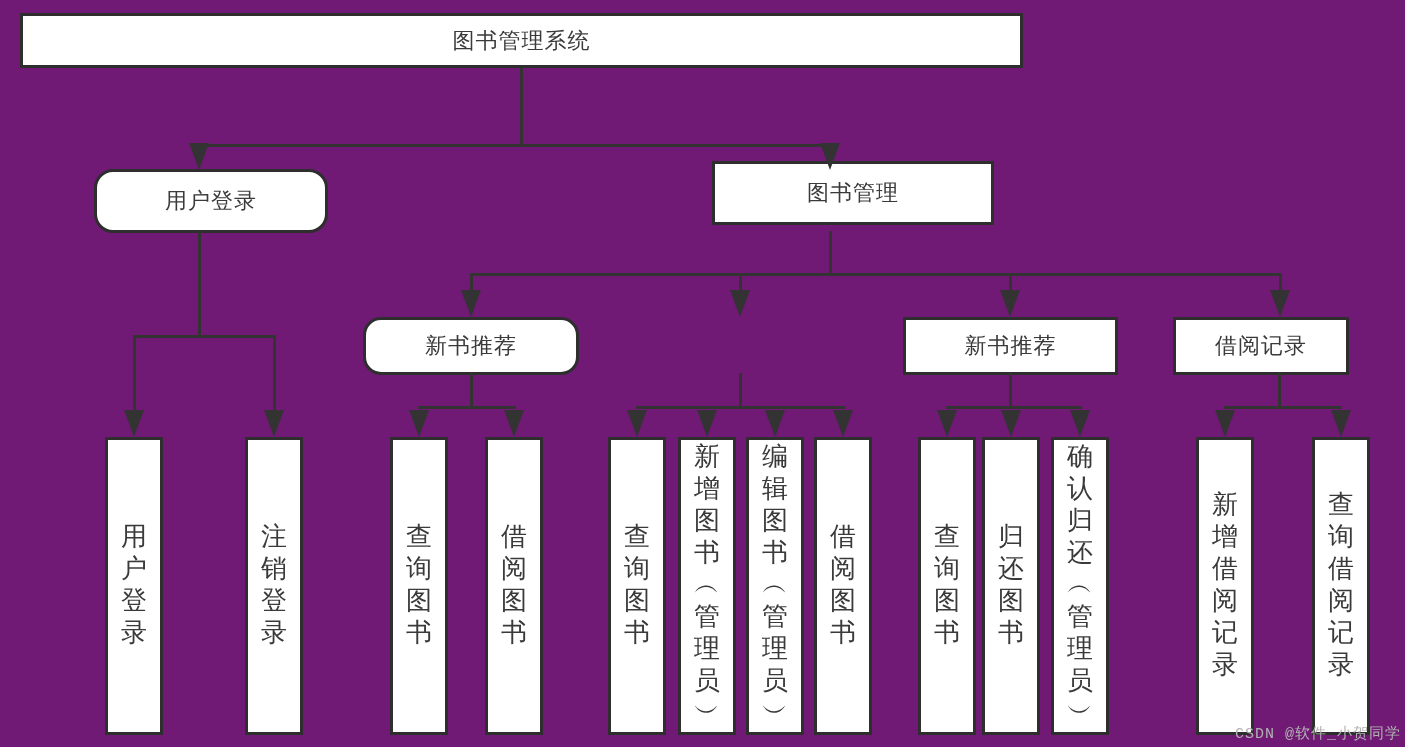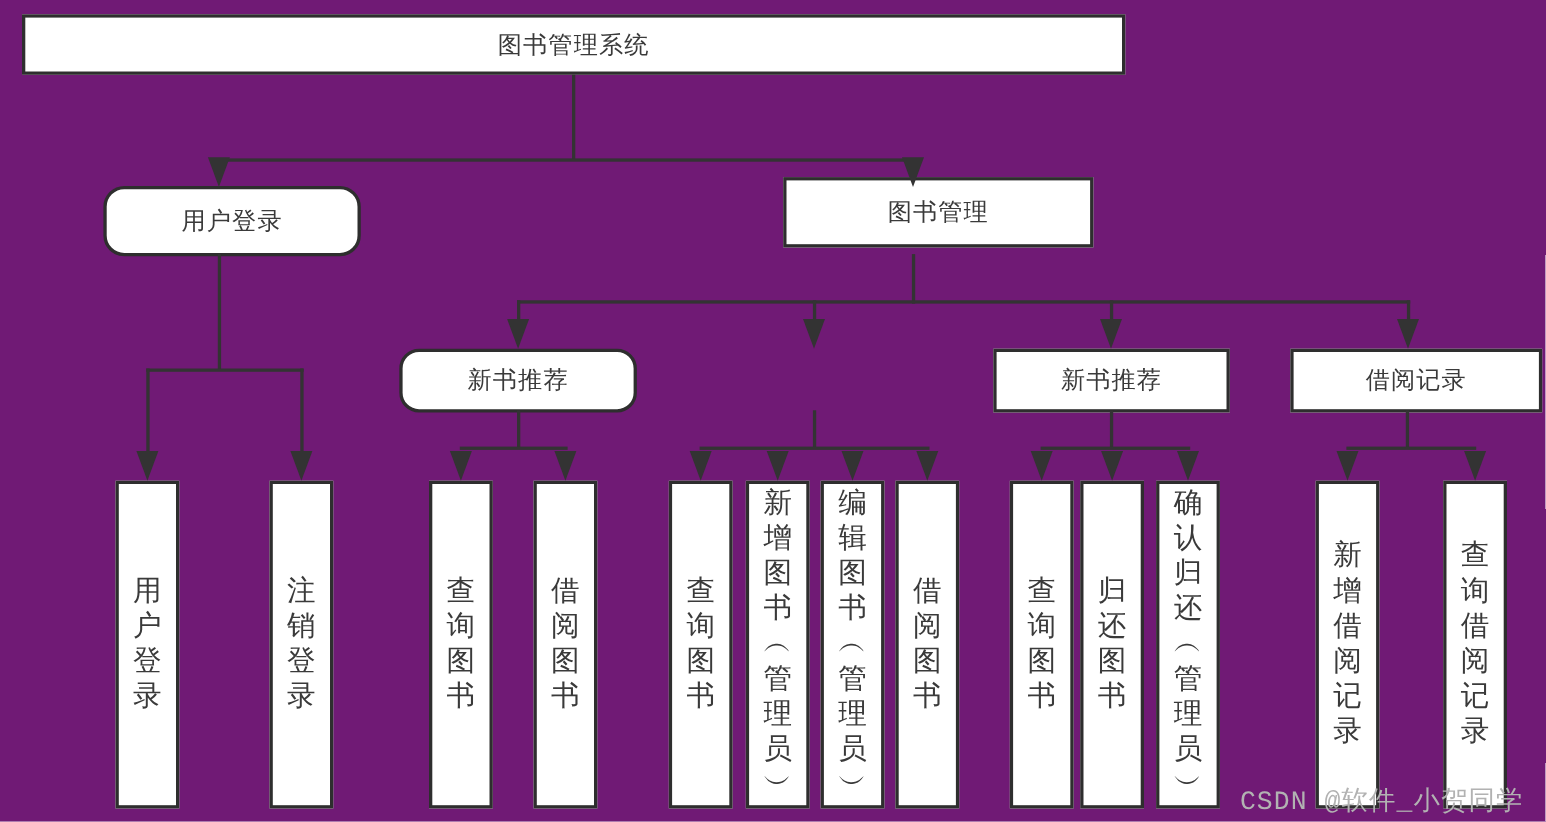--- a/index.html
+++ b/index.html
@@ -36,41 +36,41 @@
   .hl { position: absolute; height: 3px; background: #333333; }
   .tri {
     position: absolute;
     width: 0; height: 0;
     border-left: 10px solid transparent;
     border-right: 10px solid transparent;
     border-top: 27px solid #333333;
   }
   .wm {
     position: absolute;
-    right: 20px;
+    right: 4px;
     bottom: 4px;
-    font-size: 24px;
+    font-size: 15px;
     color: #b2b2b2;
     letter-spacing: 1px;
     white-space: nowrap;
   }
 </style>
 </head>
 <body>
 
 <div class="canvas">
 
   <div class="box h root" style="left:20px; top:13px; width:1003px; height:55px;">图书管理系统</div>
 
   <div class="box h" style="left:94px; top:169px; width:234px; height:64px;border-radius:19px;">用户登录</div>
   <div class="box h" style="left:712px; top:161px; width:282px; height:64px;">图书管理</div>
 
   <div class="box h" style="left:363px; top:317px; width:216px; height:58px;border-radius:18px;">新书推荐</div>
   <div class="box h" style="left:903px; top:317px; width:215px; height:58px;">新书推荐</div>
-  <div class="box h" style="left:1173px; top:317px; width:229px; height:58px;">借阅记录</div>
+  <div class="box h" style="left:1173px; top:317px; width:176px; height:58px;">借阅记录</div>
 
   <div class="box leaf" style="left:105px;">用
 户
 登
 录</div>
   <div class="box leaf" style="left:245px;">注
 销
 登
 录</div>
 

